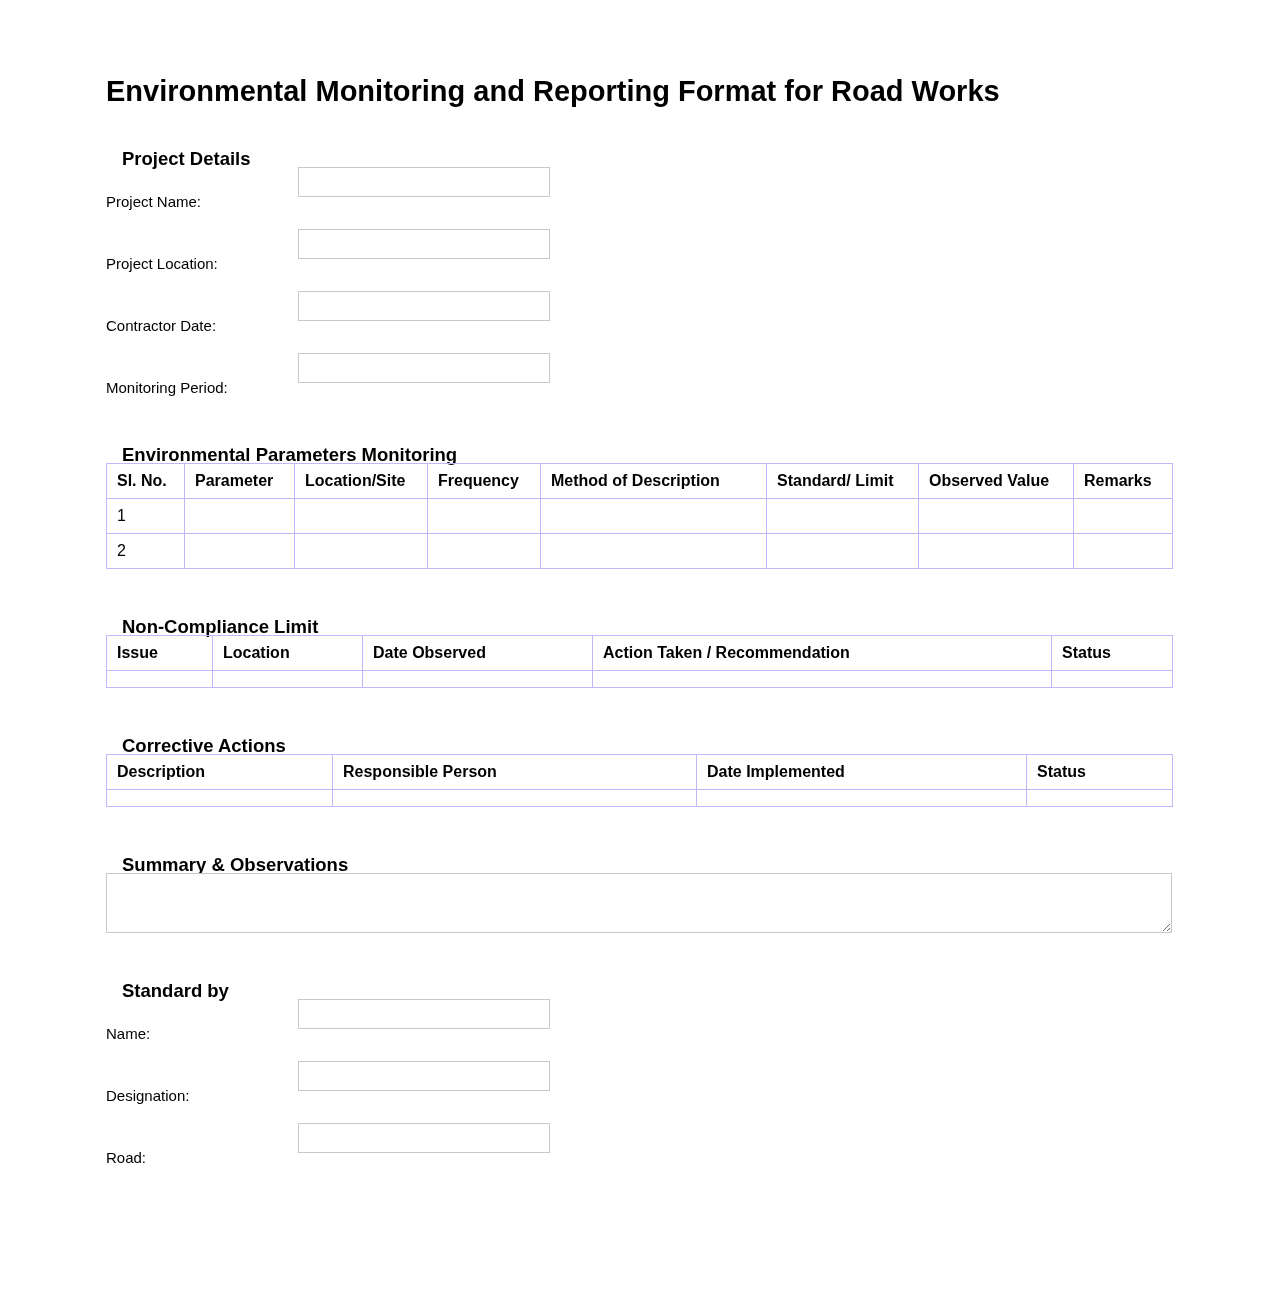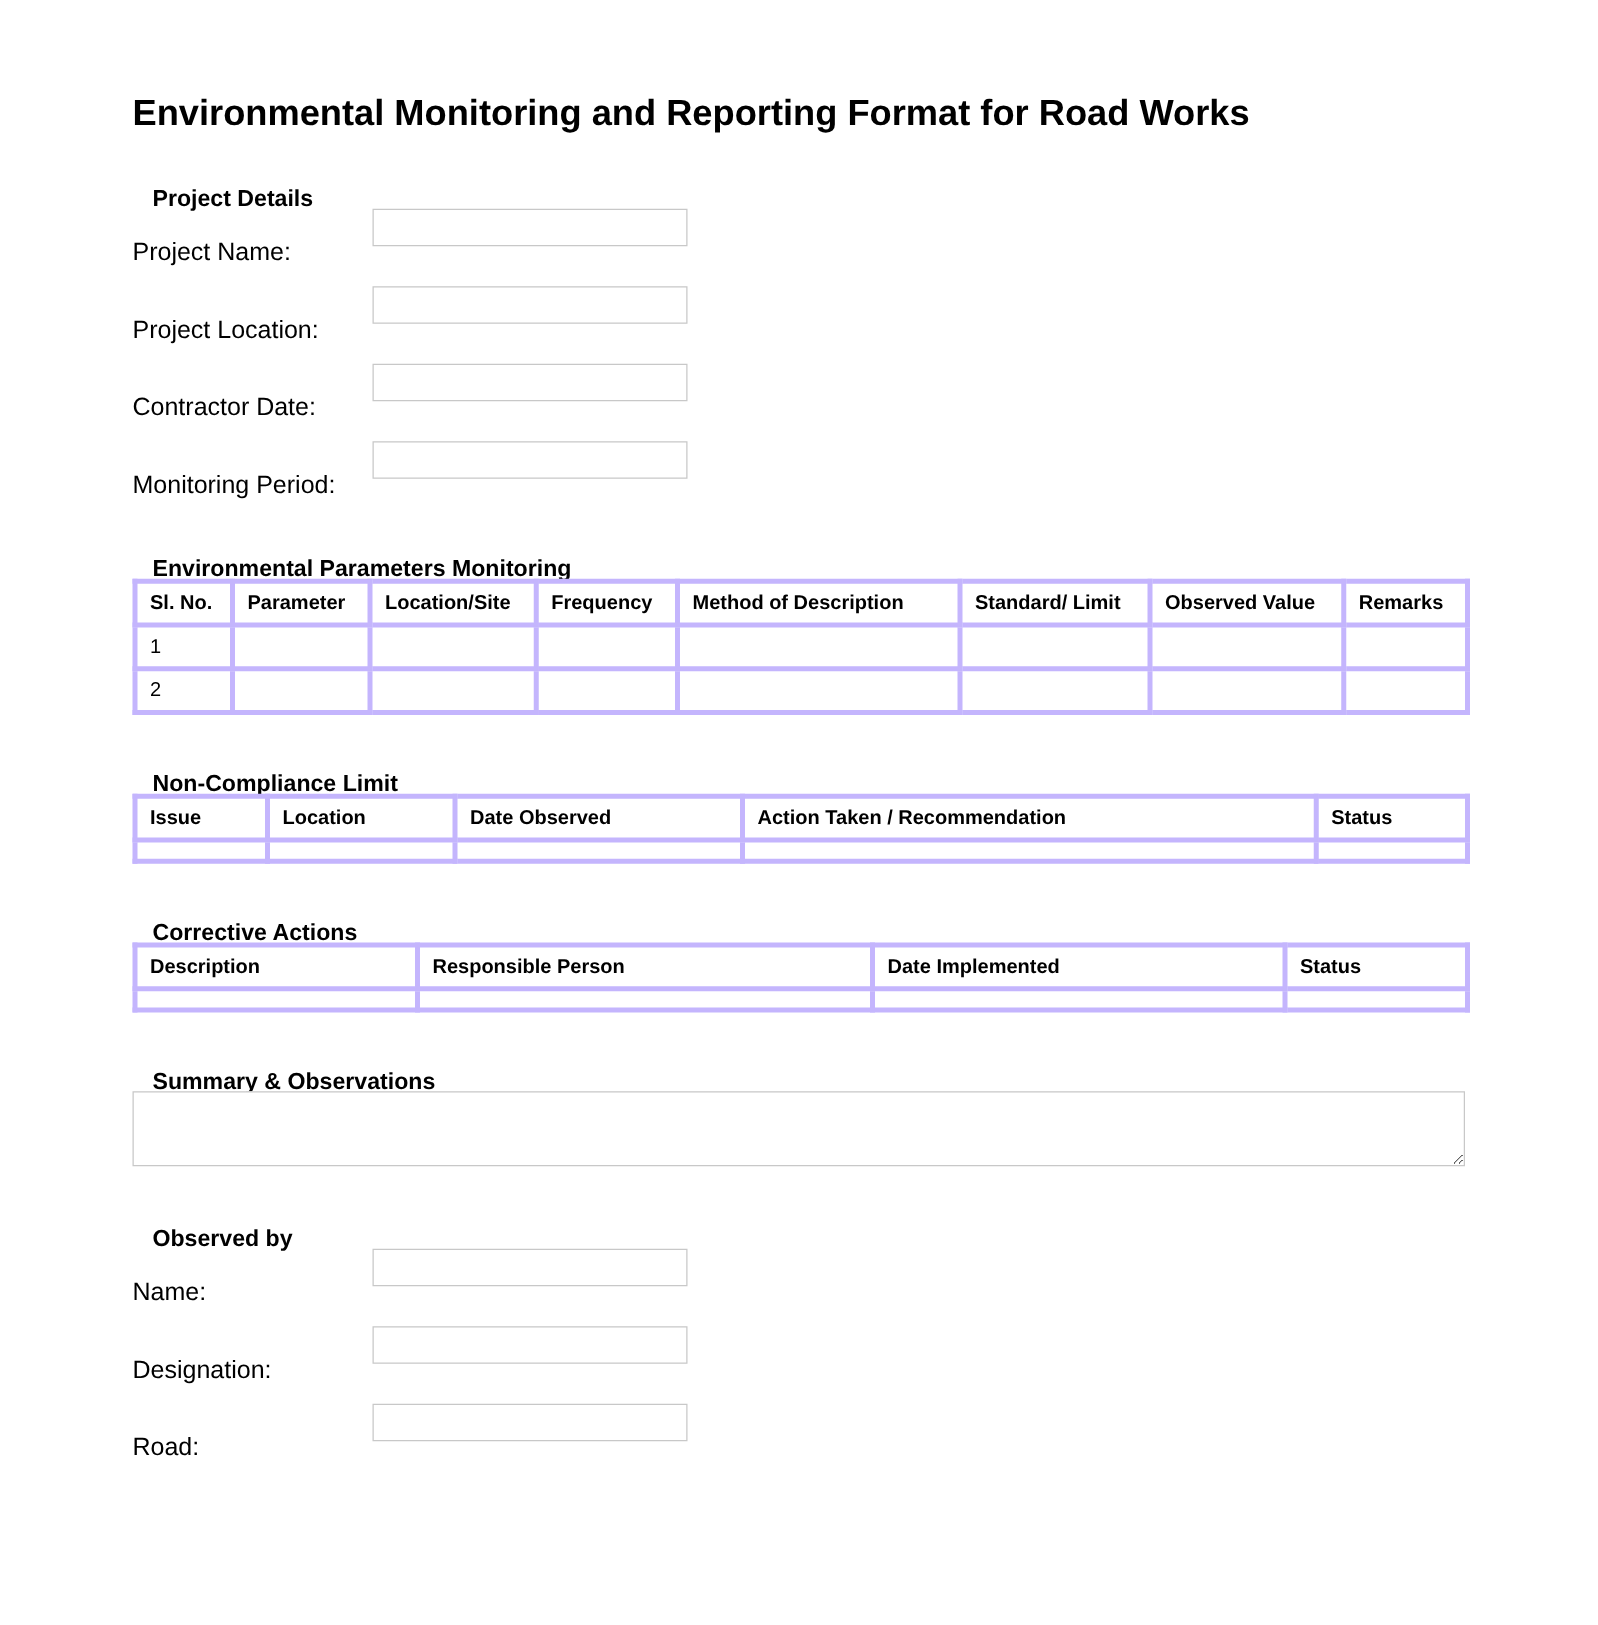--- a/index.html
+++ b/index.html
@@ -10,33 +10,33 @@
     .page { position: absolute; left: 106px; top: 0; width: 1066px; }
     h1 {
       position: absolute; left: 0; top: 73px; margin: 0;
       font-size: 29px; font-weight: bold; line-height: 36px; white-space: nowrap;
     }
     h2 {
       position: absolute; left: 0; margin: 16px;
       font-size: 18.5px; font-weight: bold; line-height: 22px; white-space: nowrap;
     }
     .field-label {
-      position: absolute; left: 0; font-size: 20px; line-height: 18px; white-space: nowrap;
+      position: absolute; left: 0; font-size: 15px; line-height: 18px; white-space: nowrap;
     }
     .text-input {
       position: absolute; left: 192px; width: 252px; height: 30px;
       box-sizing: border-box; border: 1px solid #c8c8c8; background: #fff;
       margin: 0; padding: 2px 4px; font-family: "Liberation Sans", sans-serif; font-size: 14px;
     }
     table {
       position: absolute; left: 0; border-collapse: collapse; table-layout: fixed;
       width: 1066px;
     }
     th, td {
-      border: 4px solid #c4b5fd; text-align: left; padding: 0 10px;
+      border: 1px solid #c4b5fd; text-align: left; padding: 0 10px;
       font-size: 16px; box-sizing: border-box;
     }
     th { font-weight: bold; height: 35px; }
     td { height: 35px; }
     tr.empty-row td { height: 17px; }
     textarea {
       position: absolute; left: 0; width: 1066px; height: 60px; box-sizing: border-box;
       border: 1px solid #c8c8c8; margin: 0; padding: 4px; resize: vertical;
       font-family: "Liberation Sans", sans-serif; font-size: 14px;
     }
@@ -164,21 +164,21 @@
         <td></td>
         <td></td>
         <td></td>
       </tr>
     </tbody>
   </table>
 
   <h2 style="top:838px">Summary &amp; Observations</h2>
   <textarea style="top: 873px;"></textarea>
 
-  <h2 style="top:964px">Observed by</h2>
+  <h2 style="top:964px">Standard by</h2>
 
   <span class="field-label" style="top:1025px">Name:</span>
   <input class="text-input" style="top: 999px;" type="text" value="">
 
   <span class="field-label" style="top:1087px">Designation:</span>
   <input class="text-input" style="top: 1061px;" type="text" value="">
 
   <span class="field-label" style="top:1149px">Road:</span>
   <input class="text-input" style="top: 1123px;" type="text" value="">
 

